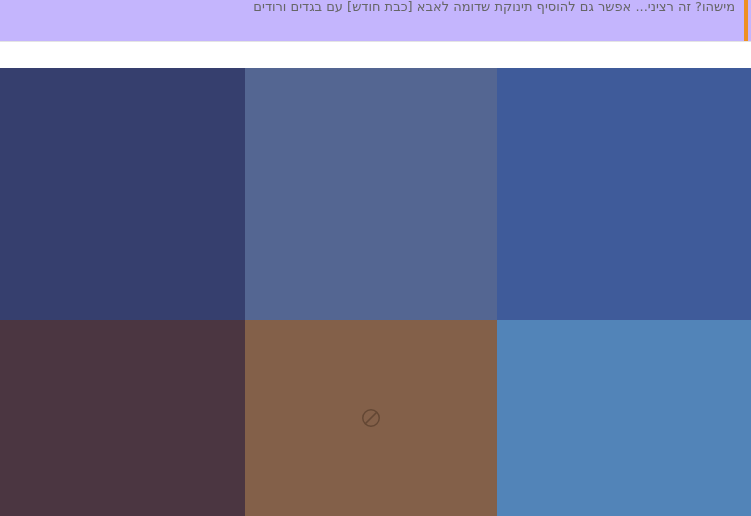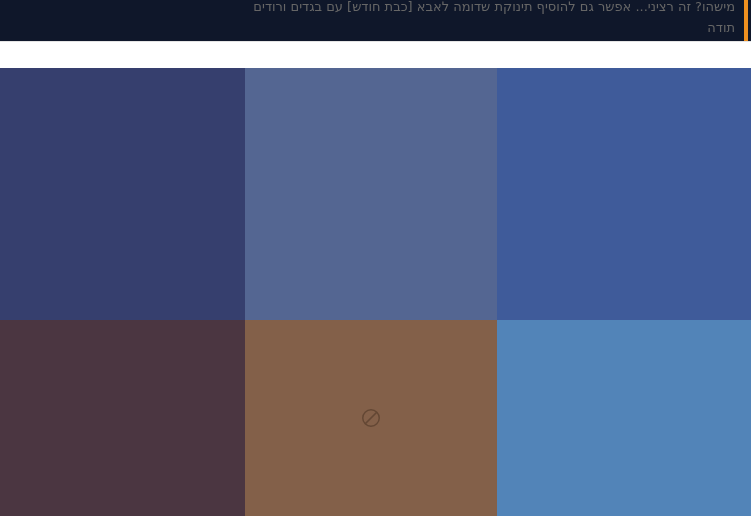--- a/index.html
+++ b/index.html
@@ -14,21 +14,21 @@
     font-family: "DejaVu Sans", "Liberation Sans", sans-serif;
   }
 
   
   .message-block {
     position: absolute;
     top: 0;
     left: 0;
     width: 751px;
     height: 42px;
-    background: #0f172a;
+    background: #c4b5fd;
     border-bottom: 1px solid #e4e4e4;
     box-sizing: border-box;
     direction: rtl;
     overflow: hidden;
   }
   .message-accent {
     position: absolute;
     top: 0;
     right: 3px;
     width: 4px;
@@ -100,21 +100,20 @@
     fill: none;
   }
 </style>
 </head>
 <body>
 
 <div class="message-block">
   <div class="message-accent"></div>
   <div class="message-text">
     <span class="message-line">מישהו? זה רציני... אפשר גם להוסיף תינוקת שדומה לאבא [כבת חודש] עם בגדים ורודים</span>
-    <span class="message-line">תודה</span>
   </div>
 </div>
 
 <div class="spacer"></div>
 
 <div class="image-grid">
 
   <div class="grid-tile" style="background: rgb(54, 63, 110);">
     <span></span>
   </div>

